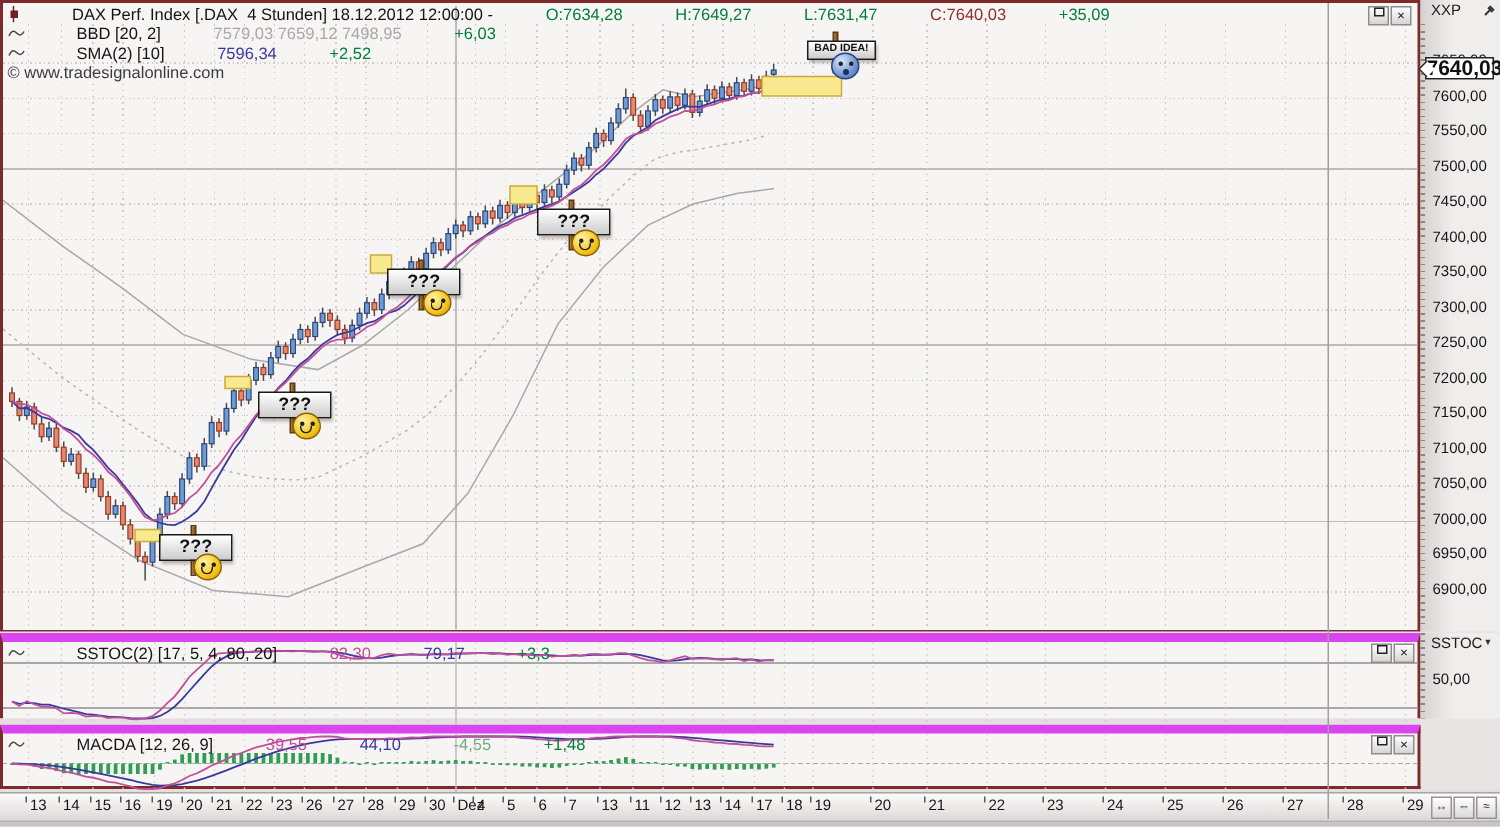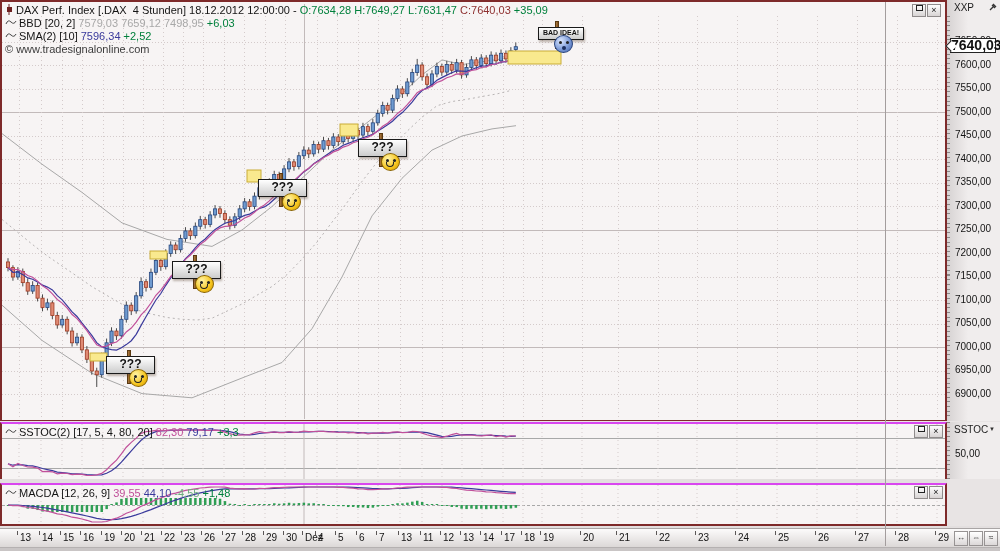--- a/index.html
+++ b/index.html
@@ -3,41 +3,41 @@
 <meta charset="utf-8">
 <style>
   html,body{margin:0;padding:0;background:#cfcbcb;}
   .screen{position:relative;width:1000px;height:551px;background:#e8e4e4;
           font-family:"Liberation Sans",sans-serif;overflow:hidden;}
   
   .main-panel{position:absolute;left:0;top:0;width:947px;height:421px;background:#f7f4f4;
     border-top:2px solid #7e2a2a;border-left:2px solid #7e2a2a;border-right:2px solid #7e2a2a;
     border-bottom:1px solid #7e2a2a;box-sizing:border-box;}
   .sub-panel{position:absolute;left:0;width:947px;background:#f7f4f4;box-sizing:border-box;
-    border-top:2px solid #d946ef;border-left:2px solid #7e2a2a;border-right:2px solid #7e2a2a;}
+    border-top:6px solid #d946ef;border-left:2px solid #7e2a2a;border-right:2px solid #7e2a2a;}
   #sstoc-panel{top:422px;height:57px;}
   #macd-panel{top:483px;height:43px;border-bottom:2px solid #7e2a2a;}
   svg.chart{position:absolute;left:0;top:0;z-index:1;}
   
   .axis-col{position:absolute;left:947px;width:53px;background:linear-gradient(90deg,#d6d2d2,#f0eded 40%);}
   #price-axis{top:0;height:421px;}
   #sstoc-axis{top:422px;height:57px;}
   #macd-axis{top:483px;height:43px;}
   .tickstrip{position:absolute;left:0;width:3px;background:repeating-linear-gradient(180deg,#8a8686 0 1px,transparent 1px 4.7px);}
   .axis-head{position:absolute;top:2px;left:7px;font-size:10px;color:#1c1c1c;white-space:nowrap;}
   .price-label{position:absolute;left:8px;font-size:10px;color:#141414;white-space:nowrap;}
   .dd{font-size:6px;color:#333;position:absolute;right:5px;top:4px;}
   
   .pointer{position:absolute;left:3px;top:38px;width:44px;height:13px;background:#fff;border:1px solid #232323;
     font-size:14px;text-align:center;line-height:12px;color:#111;z-index:4;font-weight:bold;}
   .pointer:before{content:"";position:absolute;left:-4px;top:2.5px;width:7px;height:7px;background:#fff;
     border-left:1px solid #232323;border-bottom:1px solid #232323;transform:rotate(45deg);}
   
   .legend{position:absolute;left:3px;top:1px;z-index:7;}
-  .legend-row{height:13px;display:flex;align-items:center;}
+  .legend-row{height:13px;display:flex;align-items:center;gap:32px;}
   .legend-row span{white-space:pre;font-size:11px;}
   .legend-row svg{margin-right:2px;}
   
   .winbtns{position:absolute;display:flex;gap:1px;z-index:8;}
   .wbtn{width:12px;height:11px;border:1px solid #8f8b8b;background:linear-gradient(#fdfdfd,#d8d4d4);
     font-size:9px;line-height:10px;text-align:center;color:#222;cursor:default;}
   .wbtn .sq{display:inline-block;width:5px;height:4px;border:1px solid #222;vertical-align:2px;}
   
   .post{position:absolute;width:4px;background:linear-gradient(90deg,#b07c42,#7c4f1d);border:1px solid #5a3a12;z-index:4;box-sizing:border-box;}
   .sign{position:absolute;background:linear-gradient(180deg,#ffffff,#cccccc);border:1px solid #1a1a1a;

